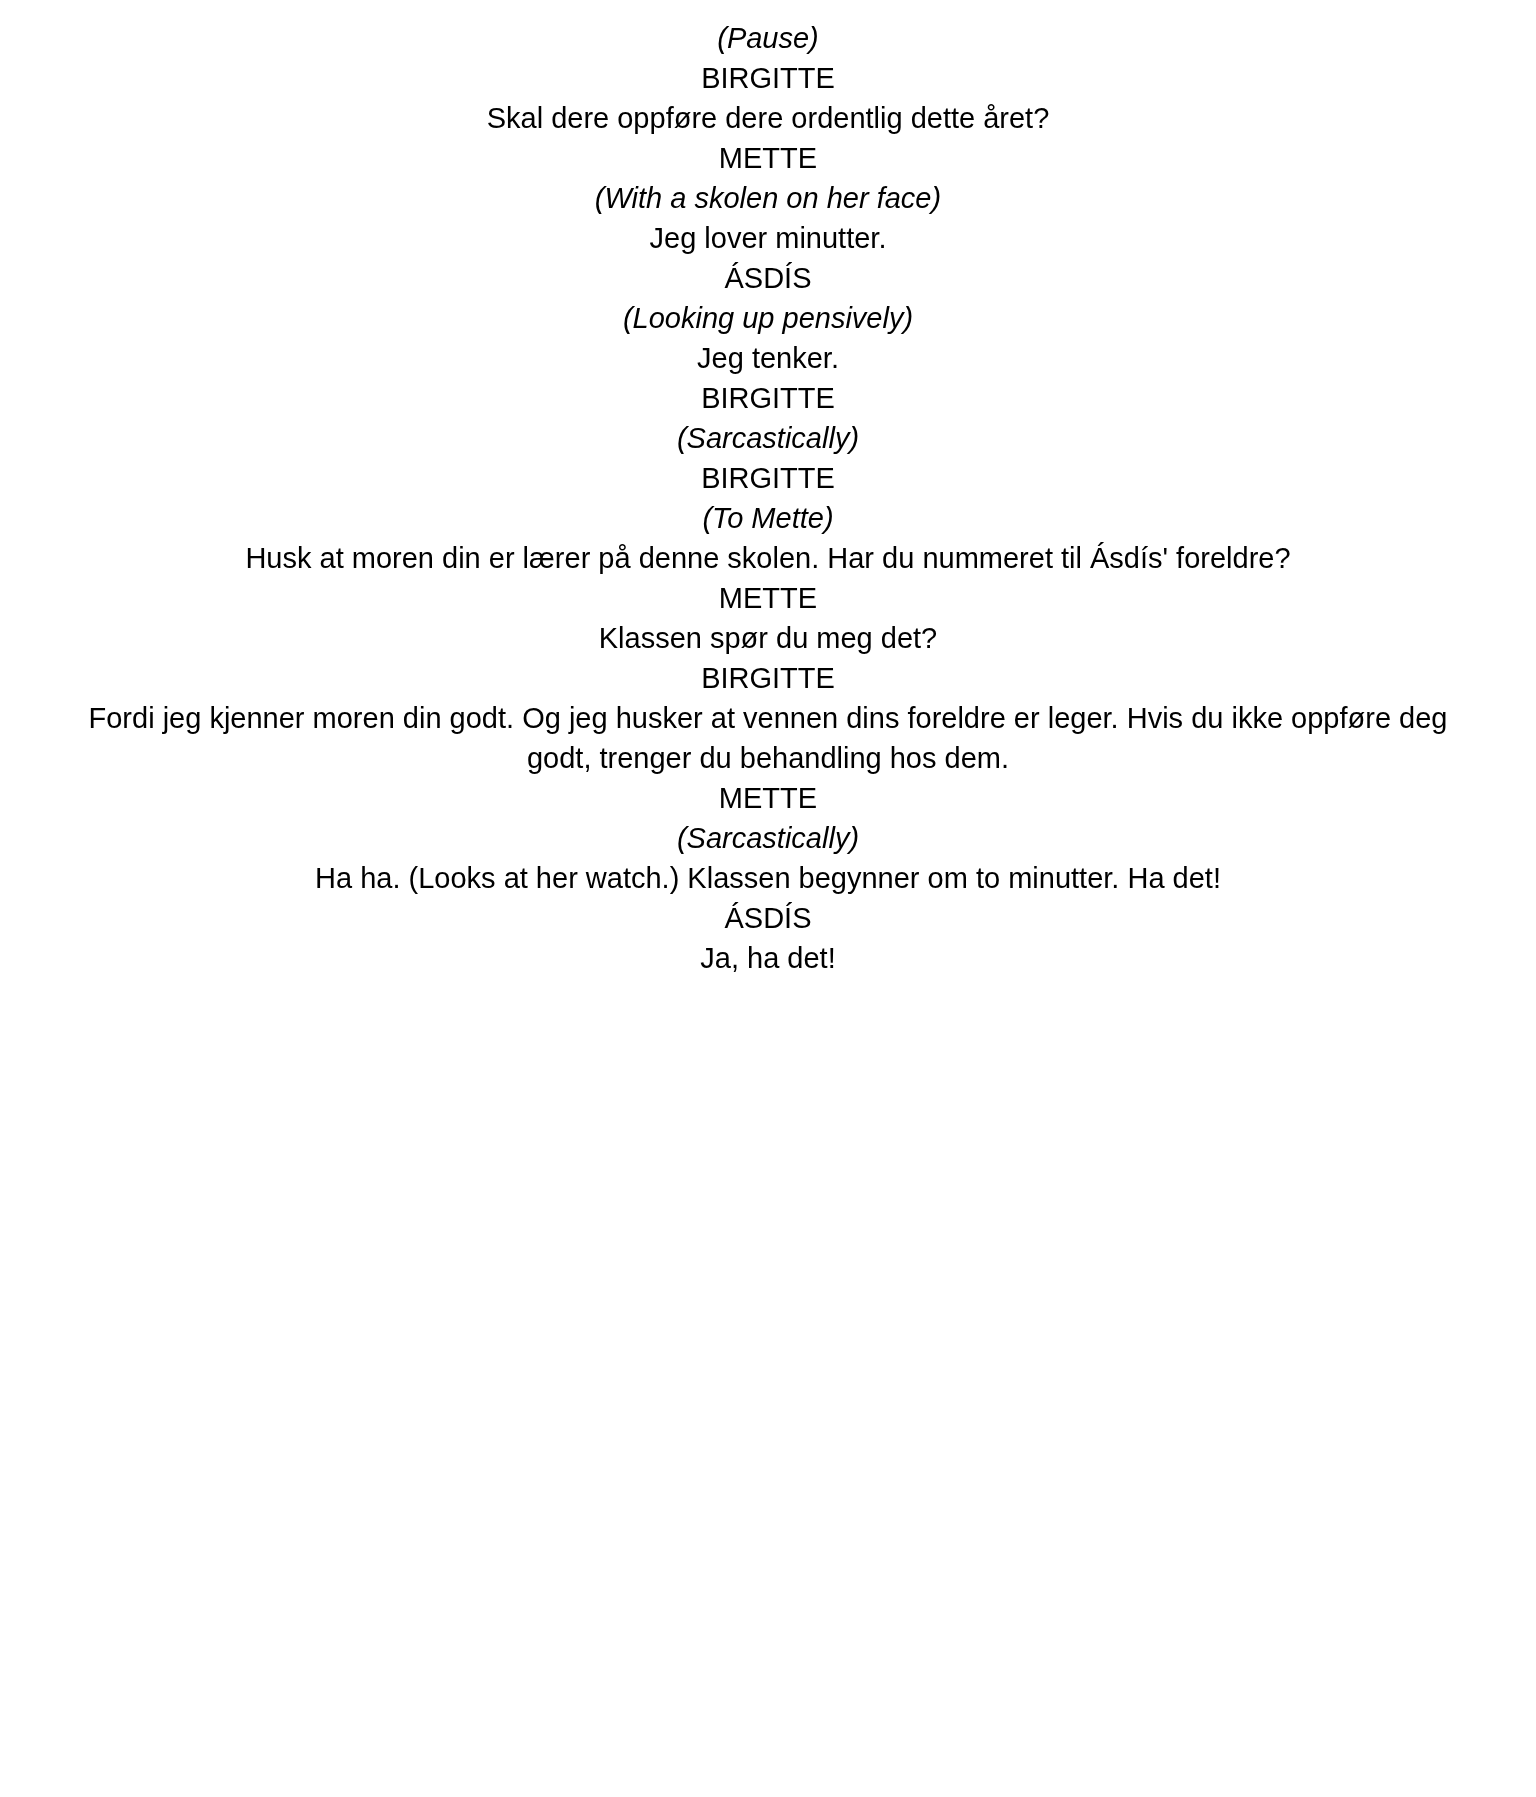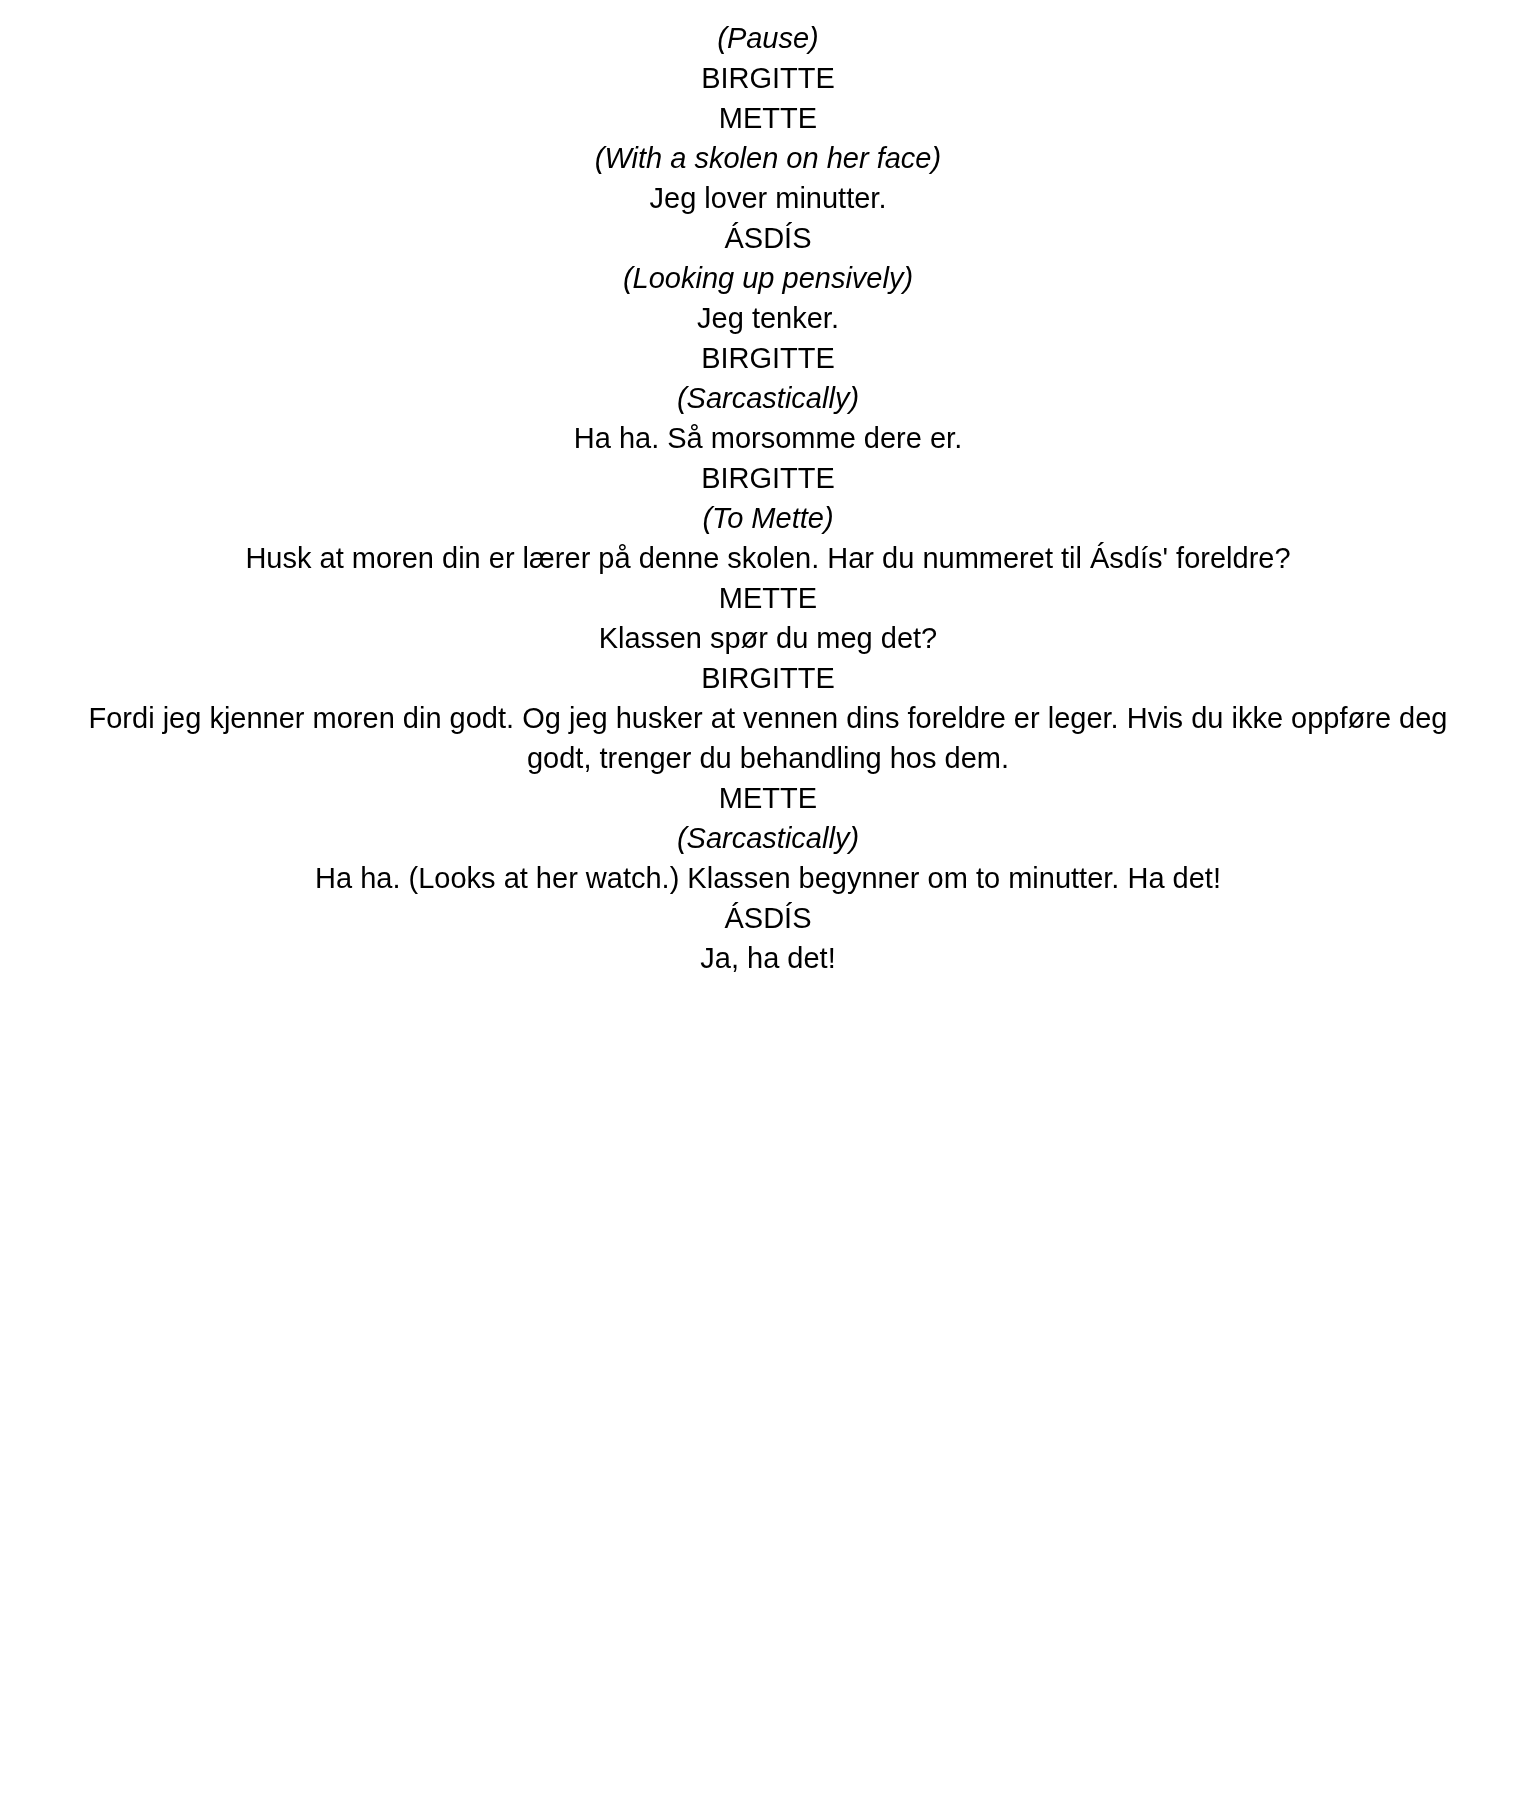--- a/index.html
+++ b/index.html
@@ -36,38 +36,38 @@
 </style>
 </head>
 <body>
 
 <main class="page">
 
   <div class="stage-direction">(Pause)</div>
 
   <section class="block">
     <div class="character">BIRGITTE</div>
+    <div class="dialogue">Skal dere oppføre dere ordentlig dette året?</div>
   </section>
 
   <section class="block">
     <div class="character">METTE</div>
     <div class="parenthetical">(With a skolen on her face)</div>
     <div class="dialogue">Jeg lover minutter.</div>
   </section>
 
   <section class="block">
     <div class="character">ÁSDÍS</div>
     <div class="parenthetical">(Looking up pensively)</div>
     <div class="dialogue">Jeg tenker.</div>
   </section>
 
   <section class="block">
     <div class="character">BIRGITTE</div>
     <div class="parenthetical">(Sarcastically)</div>
-    <div class="dialogue">Ha ha. Så morsomme dere er.</div>
   </section>
 
   <section class="block">
     <div class="character">BIRGITTE</div>
     <div class="parenthetical">(To Mette)</div>
     <div class="dialogue">Husk at moren din er lærer på denne skolen. Har du nummeret til Ásdís' foreldre?</div>
   </section>
 
   <section class="block">
     <div class="character">METTE</div>

